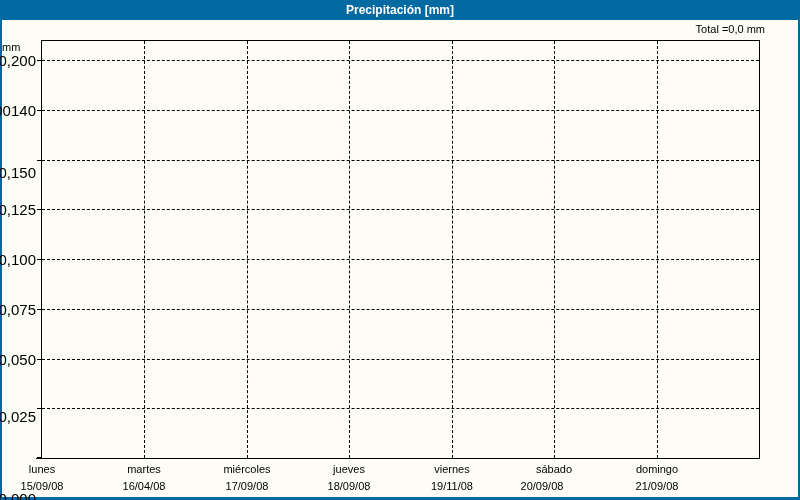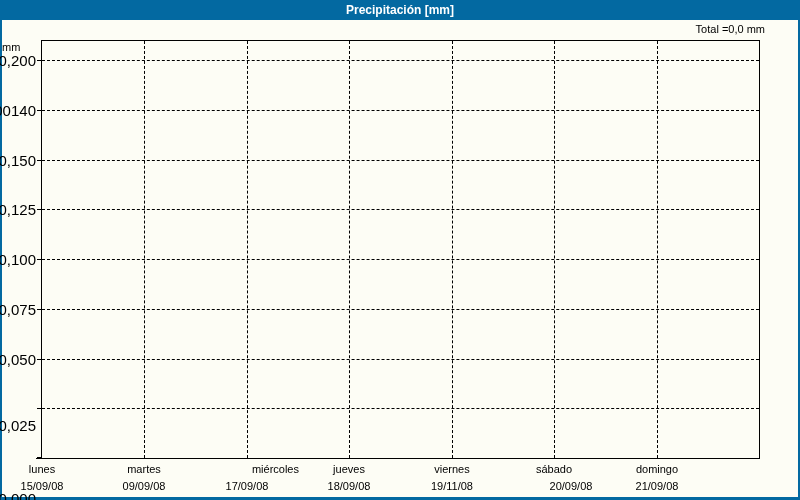--- a/index.html
+++ b/index.html
@@ -96,53 +96,53 @@
     <div class="plot">
       <div class="axis-overhang"></div>
     <div class="h-grid" style="top: 19px;"></div>
         <div class="y-tick-mark" style="top: 19px;"></div>
         <div class="y-tick-label" style="top: 13px;">0,200</div>
         <div class="h-grid" style="top: 69px;"></div>
         <div class="y-tick-mark" style="top: 69px;"></div>
         <div class="y-tick-label" style="top: 63px;">00140</div>
         <div class="h-grid" style="top: 119px;"></div>
         <div class="y-tick-mark" style="top: 119px;"></div>
-        <div class="y-tick-label" style="top: 113px;">0,150</div>
+        <div class="y-tick-label" style="top: 125px;">0,150</div>
         <div class="h-grid" style="top: 168px;"></div>
         <div class="y-tick-mark" style="top: 168px;"></div>
         <div class="y-tick-label" style="top: 162px;">0,125</div>
         <div class="h-grid" style="top: 218px;"></div>
         <div class="y-tick-mark" style="top: 218px;"></div>
         <div class="y-tick-label" style="top: 212px;">0,100</div>
         <div class="h-grid" style="top: 268px;"></div>
         <div class="y-tick-mark" style="top: 268px;"></div>
         <div class="y-tick-label" style="top: 262px;">0,075</div>
         <div class="h-grid" style="top: 318px;"></div>
         <div class="y-tick-mark" style="top: 318px;"></div>
         <div class="y-tick-label" style="top: 312px;">0,050</div>
         <div class="h-grid" style="top: 367px;"></div>
         <div class="y-tick-mark" style="top: 367px;"></div>
-        <div class="y-tick-label" style="top: 378px; text-align: right;">0,025</div>
+        <div class="y-tick-label" style="top: 369px; text-align: right;">0,025</div>
         <div class="y-tick-mark" style="top: 416px;"></div>
         <div class="y-tick-label" style="top: 432px; margin-top: 19px;">0,000</div>
         <div class="v-grid" style="left: 102px;"></div>
         <div class="v-grid" style="left: 205px;"></div>
         <div class="v-grid" style="left: 307px;"></div>
         <div class="v-grid" style="left: 410px;"></div>
         <div class="v-grid" style="left: 512px;"></div>
         <div class="v-grid" style="left: 615px;"></div>
         <div class="x-day-label" style="left: -52px;">lunes</div>
         <div class="x-date-label" style="left: -52px;">15/09/08</div>
         <div class="x-day-label" style="left: 50px;">martes</div>
-        <div class="x-date-label" style="left: 50px;">09/09/08</div>
-        <div class="x-day-label" style="left: 153px; text-align: right;">miércoles</div>
+        <div class="x-date-label" style="left: 50px;">16/04/08</div>
+        <div class="x-day-label" style="left: 153px;">miércoles</div>
         <div class="x-date-label" style="left: 153px;">17/09/08</div>
         <div class="x-day-label" style="left: 255px;">jueves</div>
         <div class="x-date-label" style="left: 255px;">18/09/08</div>
         <div class="x-day-label" style="left: 358px;">viernes</div>
         <div class="x-date-label" style="left: 358px;">19/11/08</div>
         <div class="x-day-label" style="left: 460px;">sábado</div>
-        <div class="x-date-label" style="left: 477px;">20/09/08</div>
+        <div class="x-date-label" style="left: 448px;">20/09/08</div>
         <div class="x-day-label" style="left: 563px;">domingo</div>
         <div class="x-date-label" style="left: 563px;">21/09/08</div>
       </div>
   </div>
 </div>
 
 </body></html>

